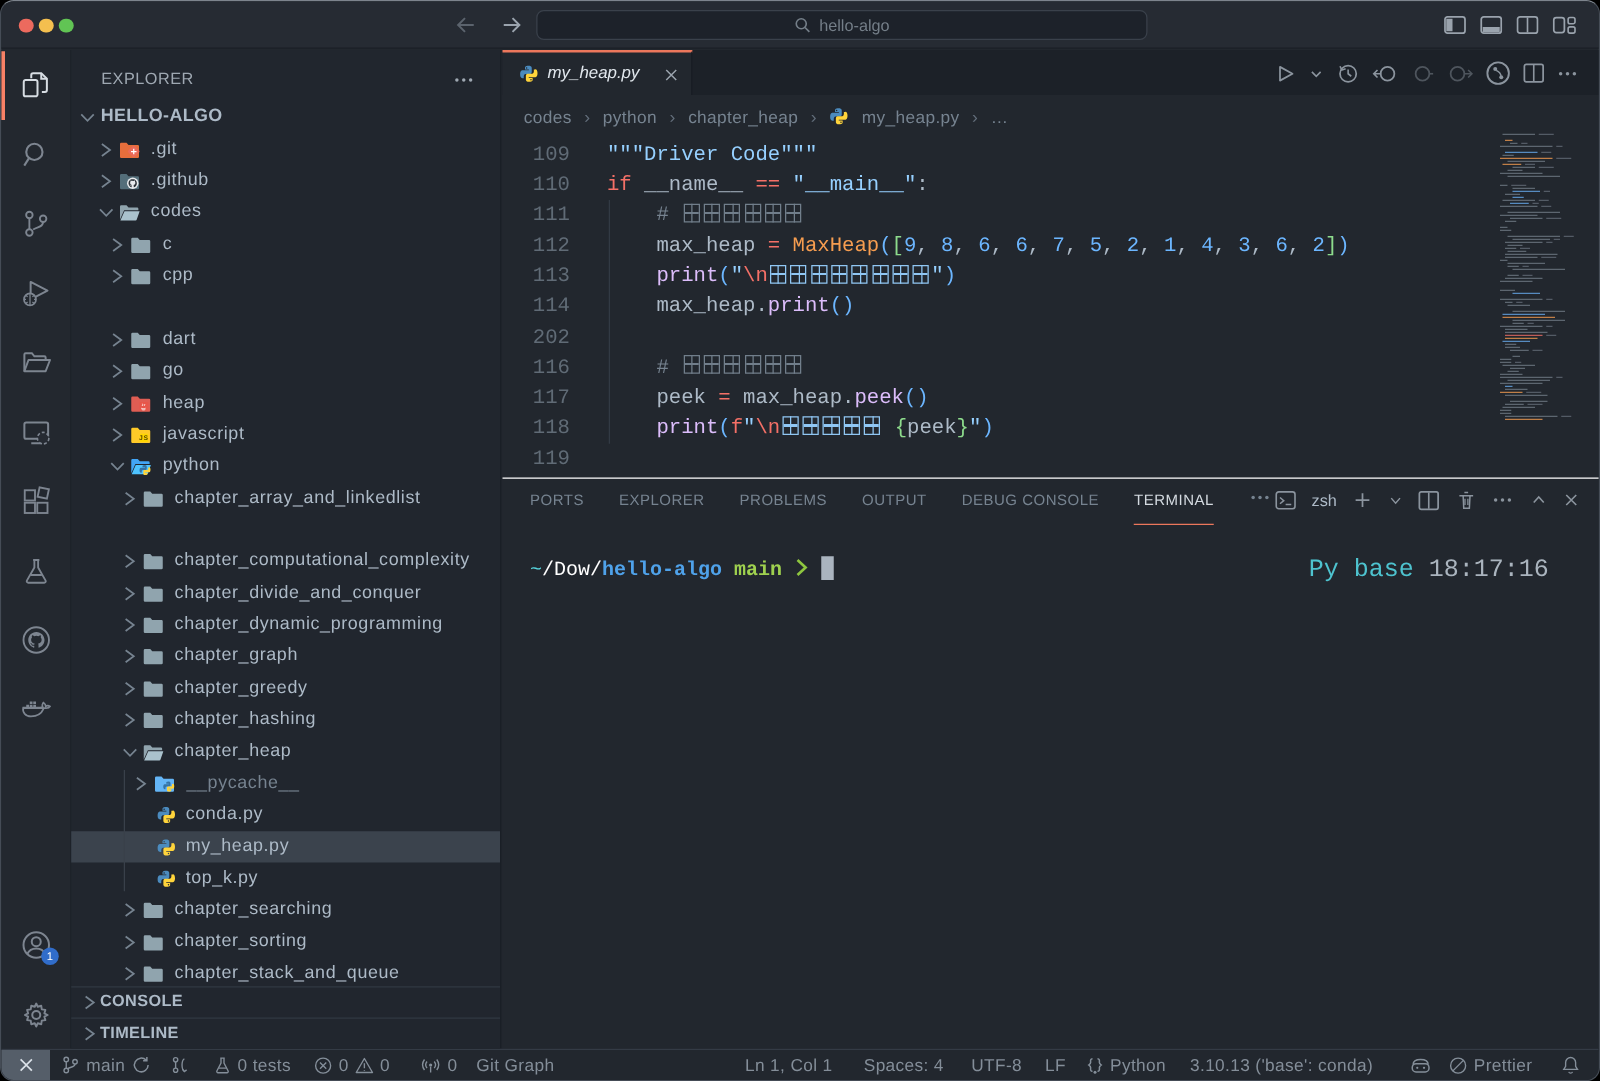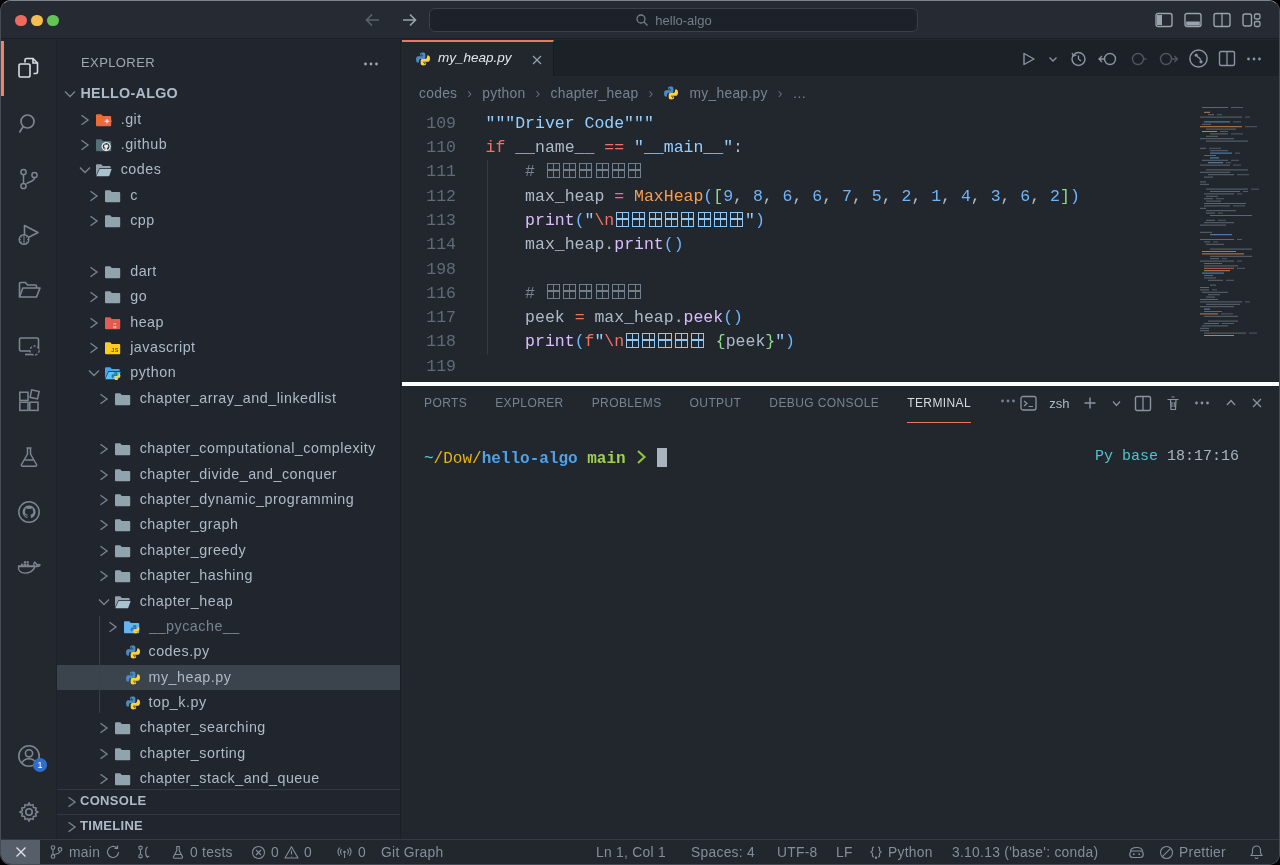--- a/index.html
+++ b/index.html
@@ -56,28 +56,28 @@
 .bcv { color:#636e7b; font-size:14px; }
 
 #editor { position:absolute; left:401px; top:75px; right:0; height:306px; background:#22272e; }
 .lnum { position:absolute; left:0; width:54px; text-align:right; color:#606b76;
   font-family:"Liberation Mono",monospace; font-size:16.5px; line-height:24.27px; height:24.27px; }
 .cline { position:absolute; left:83.5px; color:#adbac7; font-family:"Liberation Mono",monospace;
   font-size:16.5px; line-height:24.27px; height:24.27px; white-space:pre; }
 .cline s { text-decoration:none; }
 
 
-#panel { position:absolute; left:401px; top:381px; right:0; height:459px; background:#22272e; border-top:4px solid #ffffff; }
+#panel { position:absolute; left:401px; top:381px; right:0; height:459px; background:#22272e; border-top:1px solid #ffffff; }
 #ptabs { position:absolute; left:22px; top:10px; display:flex; gap:28px; font-size:12px; letter-spacing:.4px; color:#768390; }
 #ptabs .on { color:#d4dae0; position:relative; }
 #ptabs .on::after { content:""; position:absolute; left:0; right:0; bottom:-9px; height:1.5px; background:#ec775c; }
 #pright { position:absolute; right:15px; top:8px; display:flex; gap:12.5px; align-items:center; color:#8b949e; }
 #pright .zsh { display:flex; gap:6px; align-items:center; font-size:13px; color:#adbac7; }
 #termline { position:absolute; left:22px; top:62px; font-family:"Liberation Mono",monospace; font-size:16px; white-space:pre; color:#adbac7; }
-#termright { position:absolute; right:40px; top:62px; font-family:"Liberation Mono",monospace; font-size:15px; color:#55c6d4; }
+#termright { position:absolute; right:40px; top:62px; font-family:"Liberation Mono",monospace; font-size:20px; color:#55c6d4; }
 .cursor { display:inline-block; width:10px; height:19px; background:#aab4bf; vertical-align:-4px; margin-left:10px; }
 
 
 #statusbar { position:absolute; left:0; right:0; bottom:0; height:25px; background:#22272e; border-top:1px solid #343b45;
   color:#848e99; font-size:13.8px; letter-spacing:0.3px; }
 #sb-remote { position:absolute; left:0; top:0; width:39px; height:24px; background:#555e69; color:#dbe2e9;
   display:flex; align-items:center; justify-content:center; }
 .sbitem { position:absolute; top:0; height:24px; display:flex; align-items:center; gap:5px; white-space:nowrap; }
 </style></head>
 <body>
@@ -499,21 +499,21 @@
       </div>
 <div class="trow" style="top:599.7px">
         <span class="ticon" style="left:68.2px;top:4.5px">
           <svg class="" width="16" height="16" viewBox="0 0 16 16" fill="none">
             <g transform="translate(0.8,0.8)">
               <path d="M7.2 0.8 c-3.2 0-3 1.4-3 1.4 v1.6 h3.1 v.6 H2.4 c0 0-2.1-.2-2.1 3.2 0 3.3 1.8 3.1 1.8 3.1 h1.1 v-1.6 c0-1.8 1.6-1.8 1.6-1.8 h3.2 c0 0 1.6 0 1.6-1.6 V2.9 c0 0 .3-2.1-2.4-2.1z M5.5 1.9 a.6.6 0 1 1 0 1.2 .6.6 0 0 1 0-1.2z" fill="#4b8bbe"></path>
               <path d="M7.3 13.6 c3.2 0 3-1.4 3-1.4 v-1.6 H7.2 v-.6 h4.9 c0 0 2.1 .2 2.1-3.2 0-3.3-1.8-3.1-1.8-3.1 h-1.1 v1.6 c0 1.8-1.6 1.8-1.6 1.8 H6.5 c0 0-1.6 0-1.6 1.6 v2.8 c0 0-.3 2.1 2.4 2.1z M9 12.5 a.6.6 0 1 1 0-1.2 .6.6 0 0 1 0 1.2z" fill="#ffd43b"></path>
             </g>
           </svg>
         </span>
-        <span class="tname" style="left:91.5px">codes.py</span>
+        <span class="tname" style="left:91.5px">conda.py</span>
       </div>
 <div class="trow sel" style="top:625.1px">
         <span class="ticon" style="left:68.2px;top:4.5px">
           <svg class="" width="16" height="16" viewBox="0 0 16 16" fill="none">
             <g transform="translate(0.8,0.8)">
               <path d="M7.2 0.8 c-3.2 0-3 1.4-3 1.4 v1.6 h3.1 v.6 H2.4 c0 0-2.1-.2-2.1 3.2 0 3.3 1.8 3.1 1.8 3.1 h1.1 v-1.6 c0-1.8 1.6-1.8 1.6-1.8 h3.2 c0 0 1.6 0 1.6-1.6 V2.9 c0 0 .3-2.1-2.4-2.1z M5.5 1.9 a.6.6 0 1 1 0 1.2 .6.6 0 0 1 0-1.2z" fill="#4b8bbe"></path>
               <path d="M7.3 13.6 c3.2 0 3-1.4 3-1.4 v-1.6 H7.2 v-.6 h4.9 c0 0 2.1 .2 2.1-3.2 0-3.3-1.8-3.1-1.8-3.1 h-1.1 v1.6 c0 1.8-1.6 1.8-1.6 1.8 H6.5 c0 0-1.6 0-1.6 1.6 v2.8 c0 0-.3 2.1 2.4 2.1z M9 12.5 a.6.6 0 1 1 0-1.2 .6.6 0 0 1 0 1.2z" fill="#ffd43b"></path>
             </g>
           </svg>
         </span>
@@ -675,21 +675,21 @@
 <div class="lnum" style="top:60.2px">110</div>
 <div class="cline" style="top:60.2px"><s style="color:#f47067">if</s> __name__ <s style="color:#f47067">==</s> <s style="color:#96d0ff">"__main__"</s>:</div>
 <div class="lnum" style="top:84.4px">111</div>
 <div class="cline" style="top:84.4px">    <s style="color:#768390"># <i class="cj"></i><i class="cj"></i><i class="cj"></i><i class="cj"></i><i class="cj"></i><i class="cj"></i></s></div>
 <div class="lnum" style="top:108.7px">112</div>
 <div class="cline" style="top:108.7px">    max_heap <s style="color:#f47067">=</s> <s style="color:#f69d50">MaxHeap</s><s style="color:#6cb6ff">(</s><s style="color:#8ddb8c">[</s><s style="color:#6cb6ff">9</s>, <s style="color:#6cb6ff">8</s>, <s style="color:#6cb6ff">6</s>, <s style="color:#6cb6ff">6</s>, <s style="color:#6cb6ff">7</s>, <s style="color:#6cb6ff">5</s>, <s style="color:#6cb6ff">2</s>, <s style="color:#6cb6ff">1</s>, <s style="color:#6cb6ff">4</s>, <s style="color:#6cb6ff">3</s>, <s style="color:#6cb6ff">6</s>, <s style="color:#6cb6ff">2</s><s style="color:#8ddb8c">]</s><s style="color:#6cb6ff">)</s></div>
 <div class="lnum" style="top:133.0px">113</div>
 <div class="cline" style="top:133.0px">    <s style="color:#dcbdfb">print</s><s style="color:#6cb6ff">(</s><s style="color:#96d0ff">"</s><s style="color:#f47067">\n</s><s style="color:#96d0ff"><i class="cj"></i><i class="cj"></i><i class="cj"></i><i class="cj"></i><i class="cj"></i><i class="cj"></i><i class="cj"></i><i class="cj"></i>"</s><s style="color:#6cb6ff">)</s></div>
 <div class="lnum" style="top:157.2px">114</div>
 <div class="cline" style="top:157.2px">    max_heap.<s style="color:#dcbdfb">print</s><s style="color:#6cb6ff">()</s></div>
-<div class="lnum" style="top:181.5px">198</div>
+<div class="lnum" style="top:181.5px">202</div>
 <div class="lnum" style="top:205.8px">116</div>
 <div class="cline" style="top:205.8px">    <s style="color:#768390"># <i class="cj"></i><i class="cj"></i><i class="cj"></i><i class="cj"></i><i class="cj"></i><i class="cj"></i></s></div>
 <div class="lnum" style="top:230.1px">117</div>
 <div class="cline" style="top:230.1px">    peek <s style="color:#f47067">=</s> max_heap.<s style="color:#dcbdfb">peek</s><s style="color:#6cb6ff">()</s></div>
 <div class="lnum" style="top:254.3px">118</div>
 <div class="cline" style="top:254.3px">    <s style="color:#dcbdfb">print</s><s style="color:#6cb6ff">(</s><s style="color:#f47067">f</s><s style="color:#96d0ff">"</s><s style="color:#f47067">\n</s><s style="color:#96d0ff"><i class="cj"></i><i class="cj"></i><i class="cj"></i><i class="cj"></i><i class="cj"></i> </s><s style="color:#8ddb8c">{</s>peek<s style="color:#8ddb8c">}</s><s style="color:#96d0ff">"</s><s style="color:#6cb6ff">)</s></div>
 <div class="lnum" style="top:278.6px">119</div>
     <svg width="80" height="236" style="position:absolute;left:795px;top:28px">
         <rect x="5" y="3.0" width="26" height="1" fill="#98a5b2" opacity="0.5"></rect>
         <rect x="34" y="3.0" width="12" height="1" fill="#98a5b2" opacity="0.42"></rect>
@@ -848,21 +848,21 @@
           <circle cx="9" cy="9" r="1.4" fill="currentColor"></circle>
           <circle cx="14.5" cy="9" r="1.4" fill="currentColor"></circle>
         </svg>
         <svg class="" width="14" height="14" viewBox="0 0 14 14" fill="none">
           <path d="M3 9 L7 4.5 L11 9" stroke="currentColor" stroke-width="1.3"></path>
         </svg>
         <svg class="" width="14" height="14" viewBox="0 0 14 14" fill="none">
           <path d="M3 3 L11 11 M11 3 L3 11" stroke="currentColor" stroke-width="1.3"></path>
         </svg>
       </div>
-    <div id="termline"><span style="color:#56d4dd">~</span><span style="color:#eab308">/Dow/</span><span style="color:#4fa2ea;font-weight:bold">hello-algo</span> <span style="color:#9fd14f;font-weight:bold">main</span> <svg width="12" height="18" viewBox="0 0 12 18" style="display:inline-block;vertical-align:-3px">
+    <div id="termline"><span style="color:#56d4dd">~</span><span style="color:#ffffff">/Dow/</span><span style="color:#4fa2ea;font-weight:bold">hello-algo</span> <span style="color:#9fd14f;font-weight:bold">main</span> <svg width="12" height="18" viewBox="0 0 12 18" style="display:inline-block;vertical-align:-3px">
           <path d="M3 3 L9.5 9 L3 15" stroke="#8ec63f" stroke-width="2.1" fill="none"></path>
         </svg><span class="cursor"></span></div>
     <div id="termright"><span style="color:#4ec3cf">Py base </span><span style="color:#aab4be">18:17:16</span></div>
   </div>
 
   <div id="statusbar">
     <div id="sb-remote">
         <svg class="" width="20" height="18" viewBox="0 0 20 18" fill="none">
           <path d="M5.5 4.5 L10 9 L5.5 13.5 M14.5 4.5 L10 9 L14.5 13.5" stroke="currentColor" stroke-width="1.4" fill="none"></path>
         </svg>

